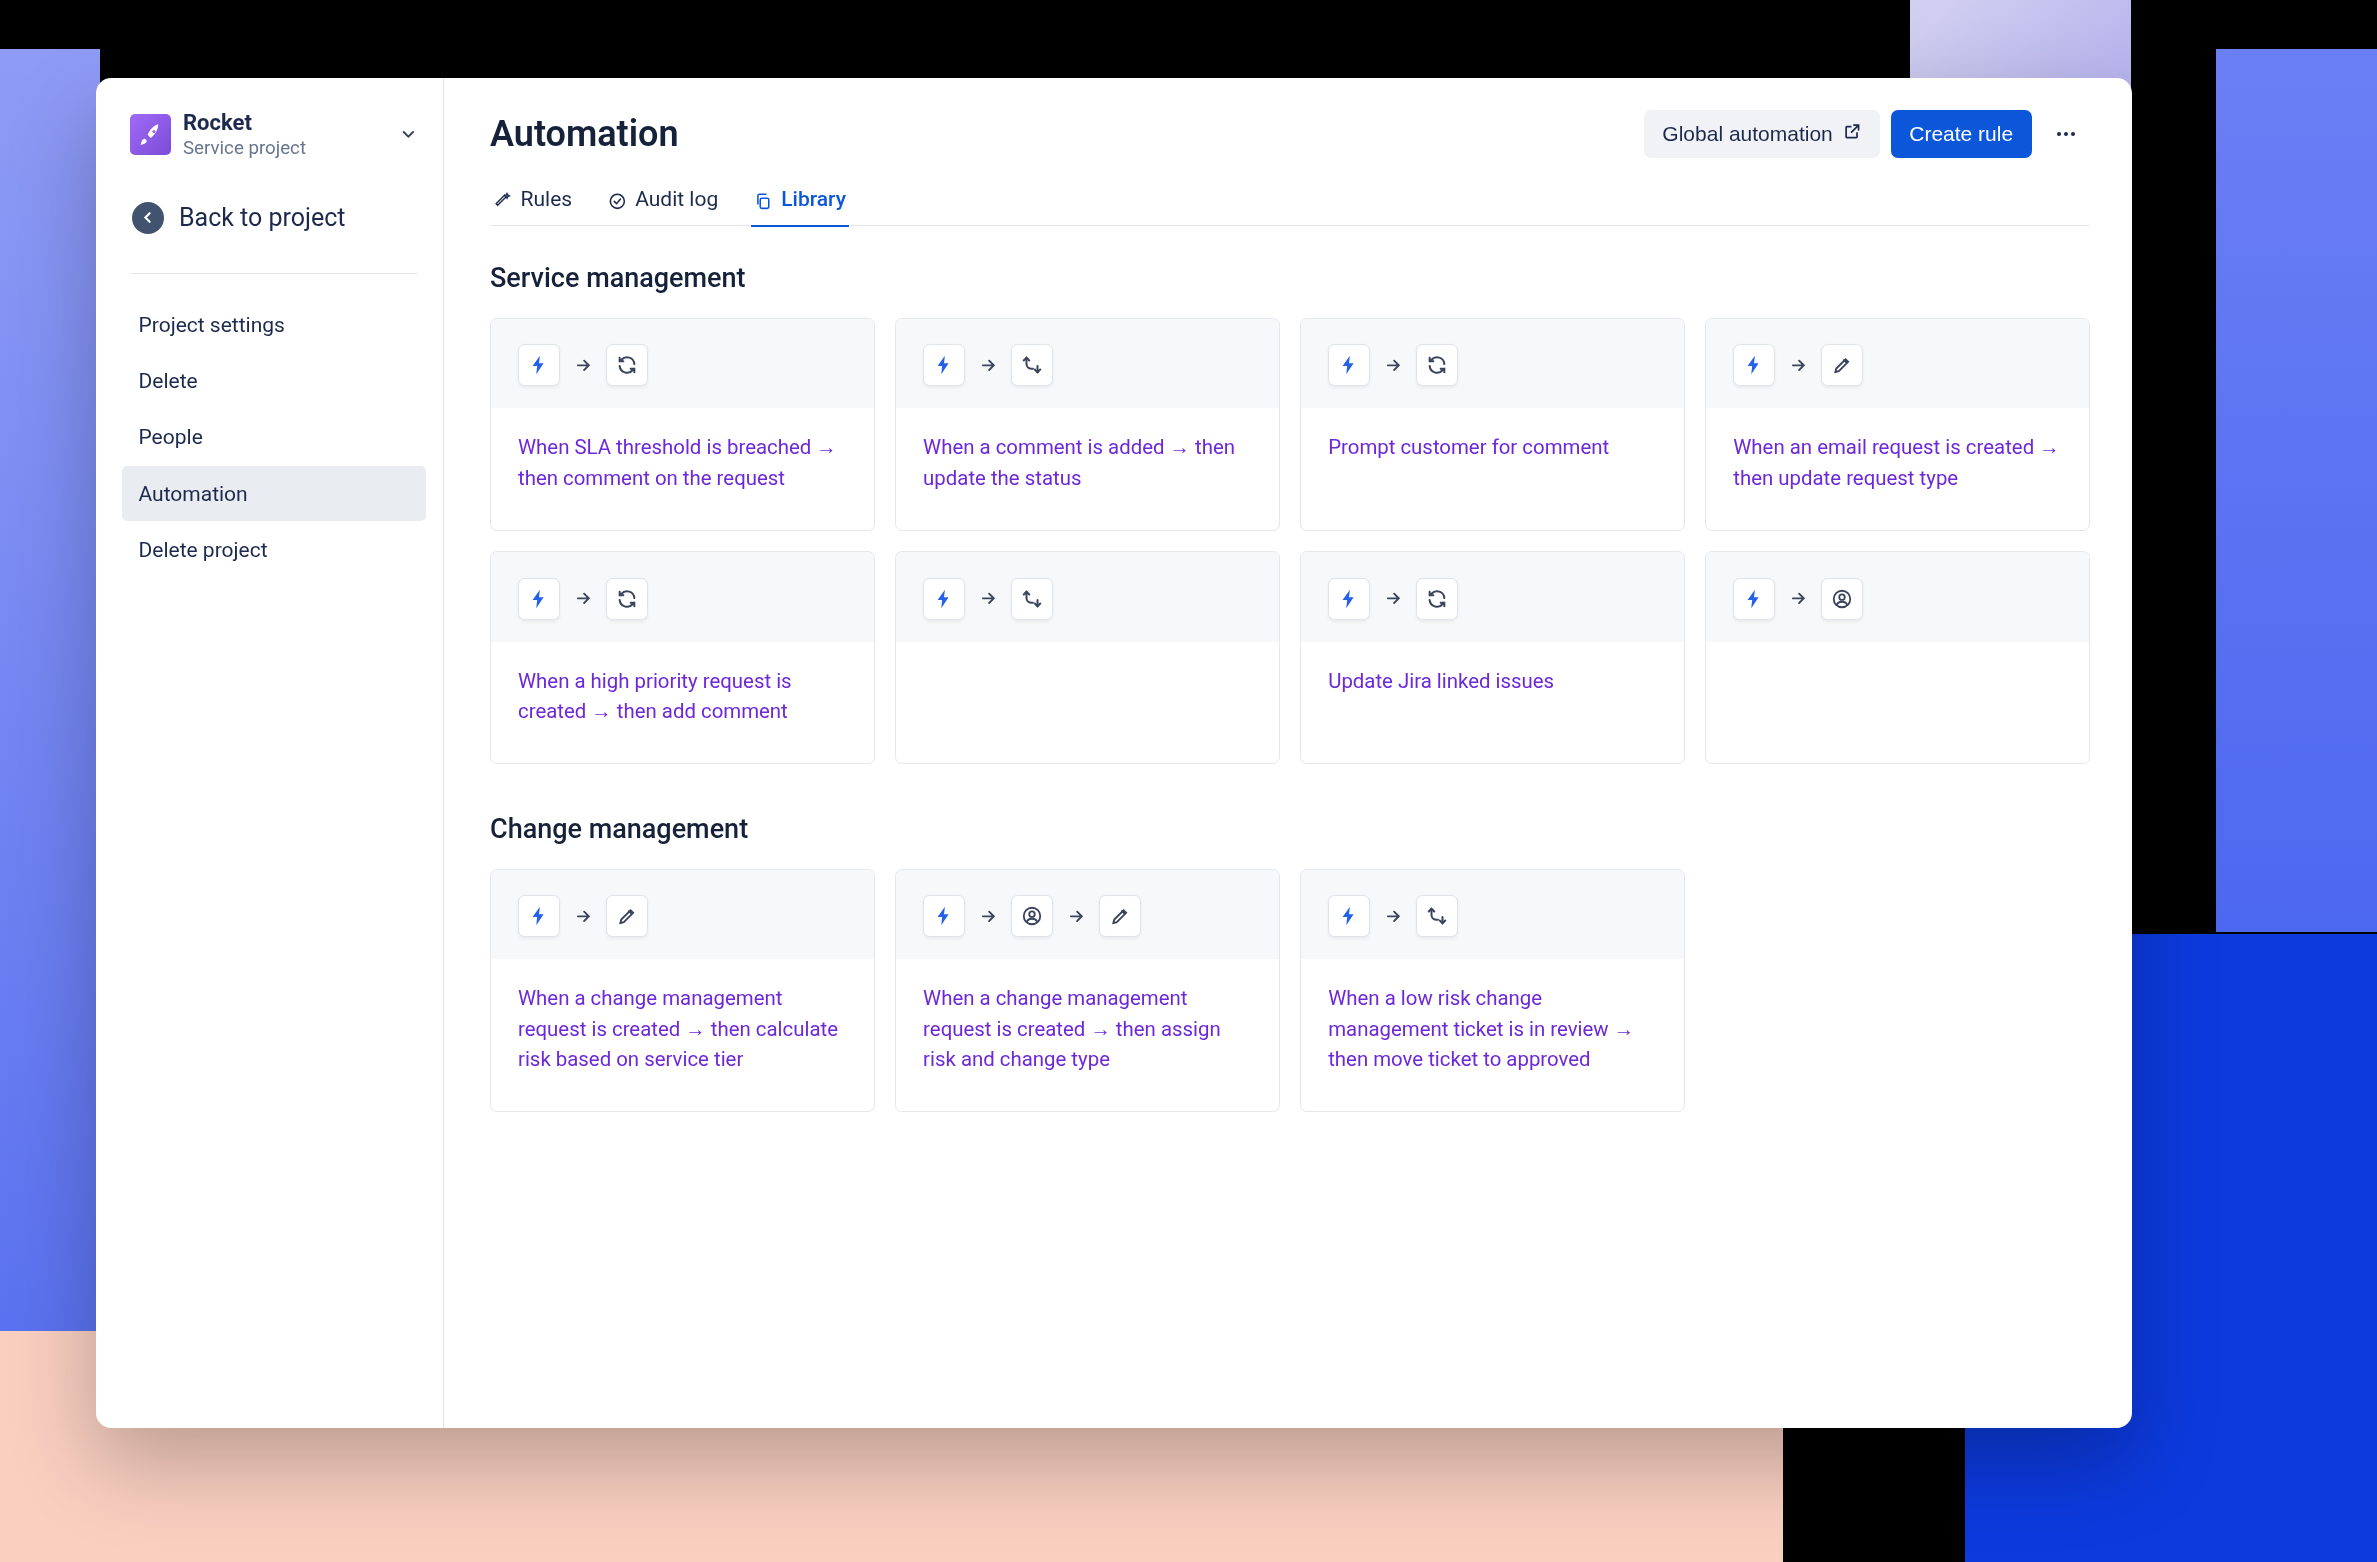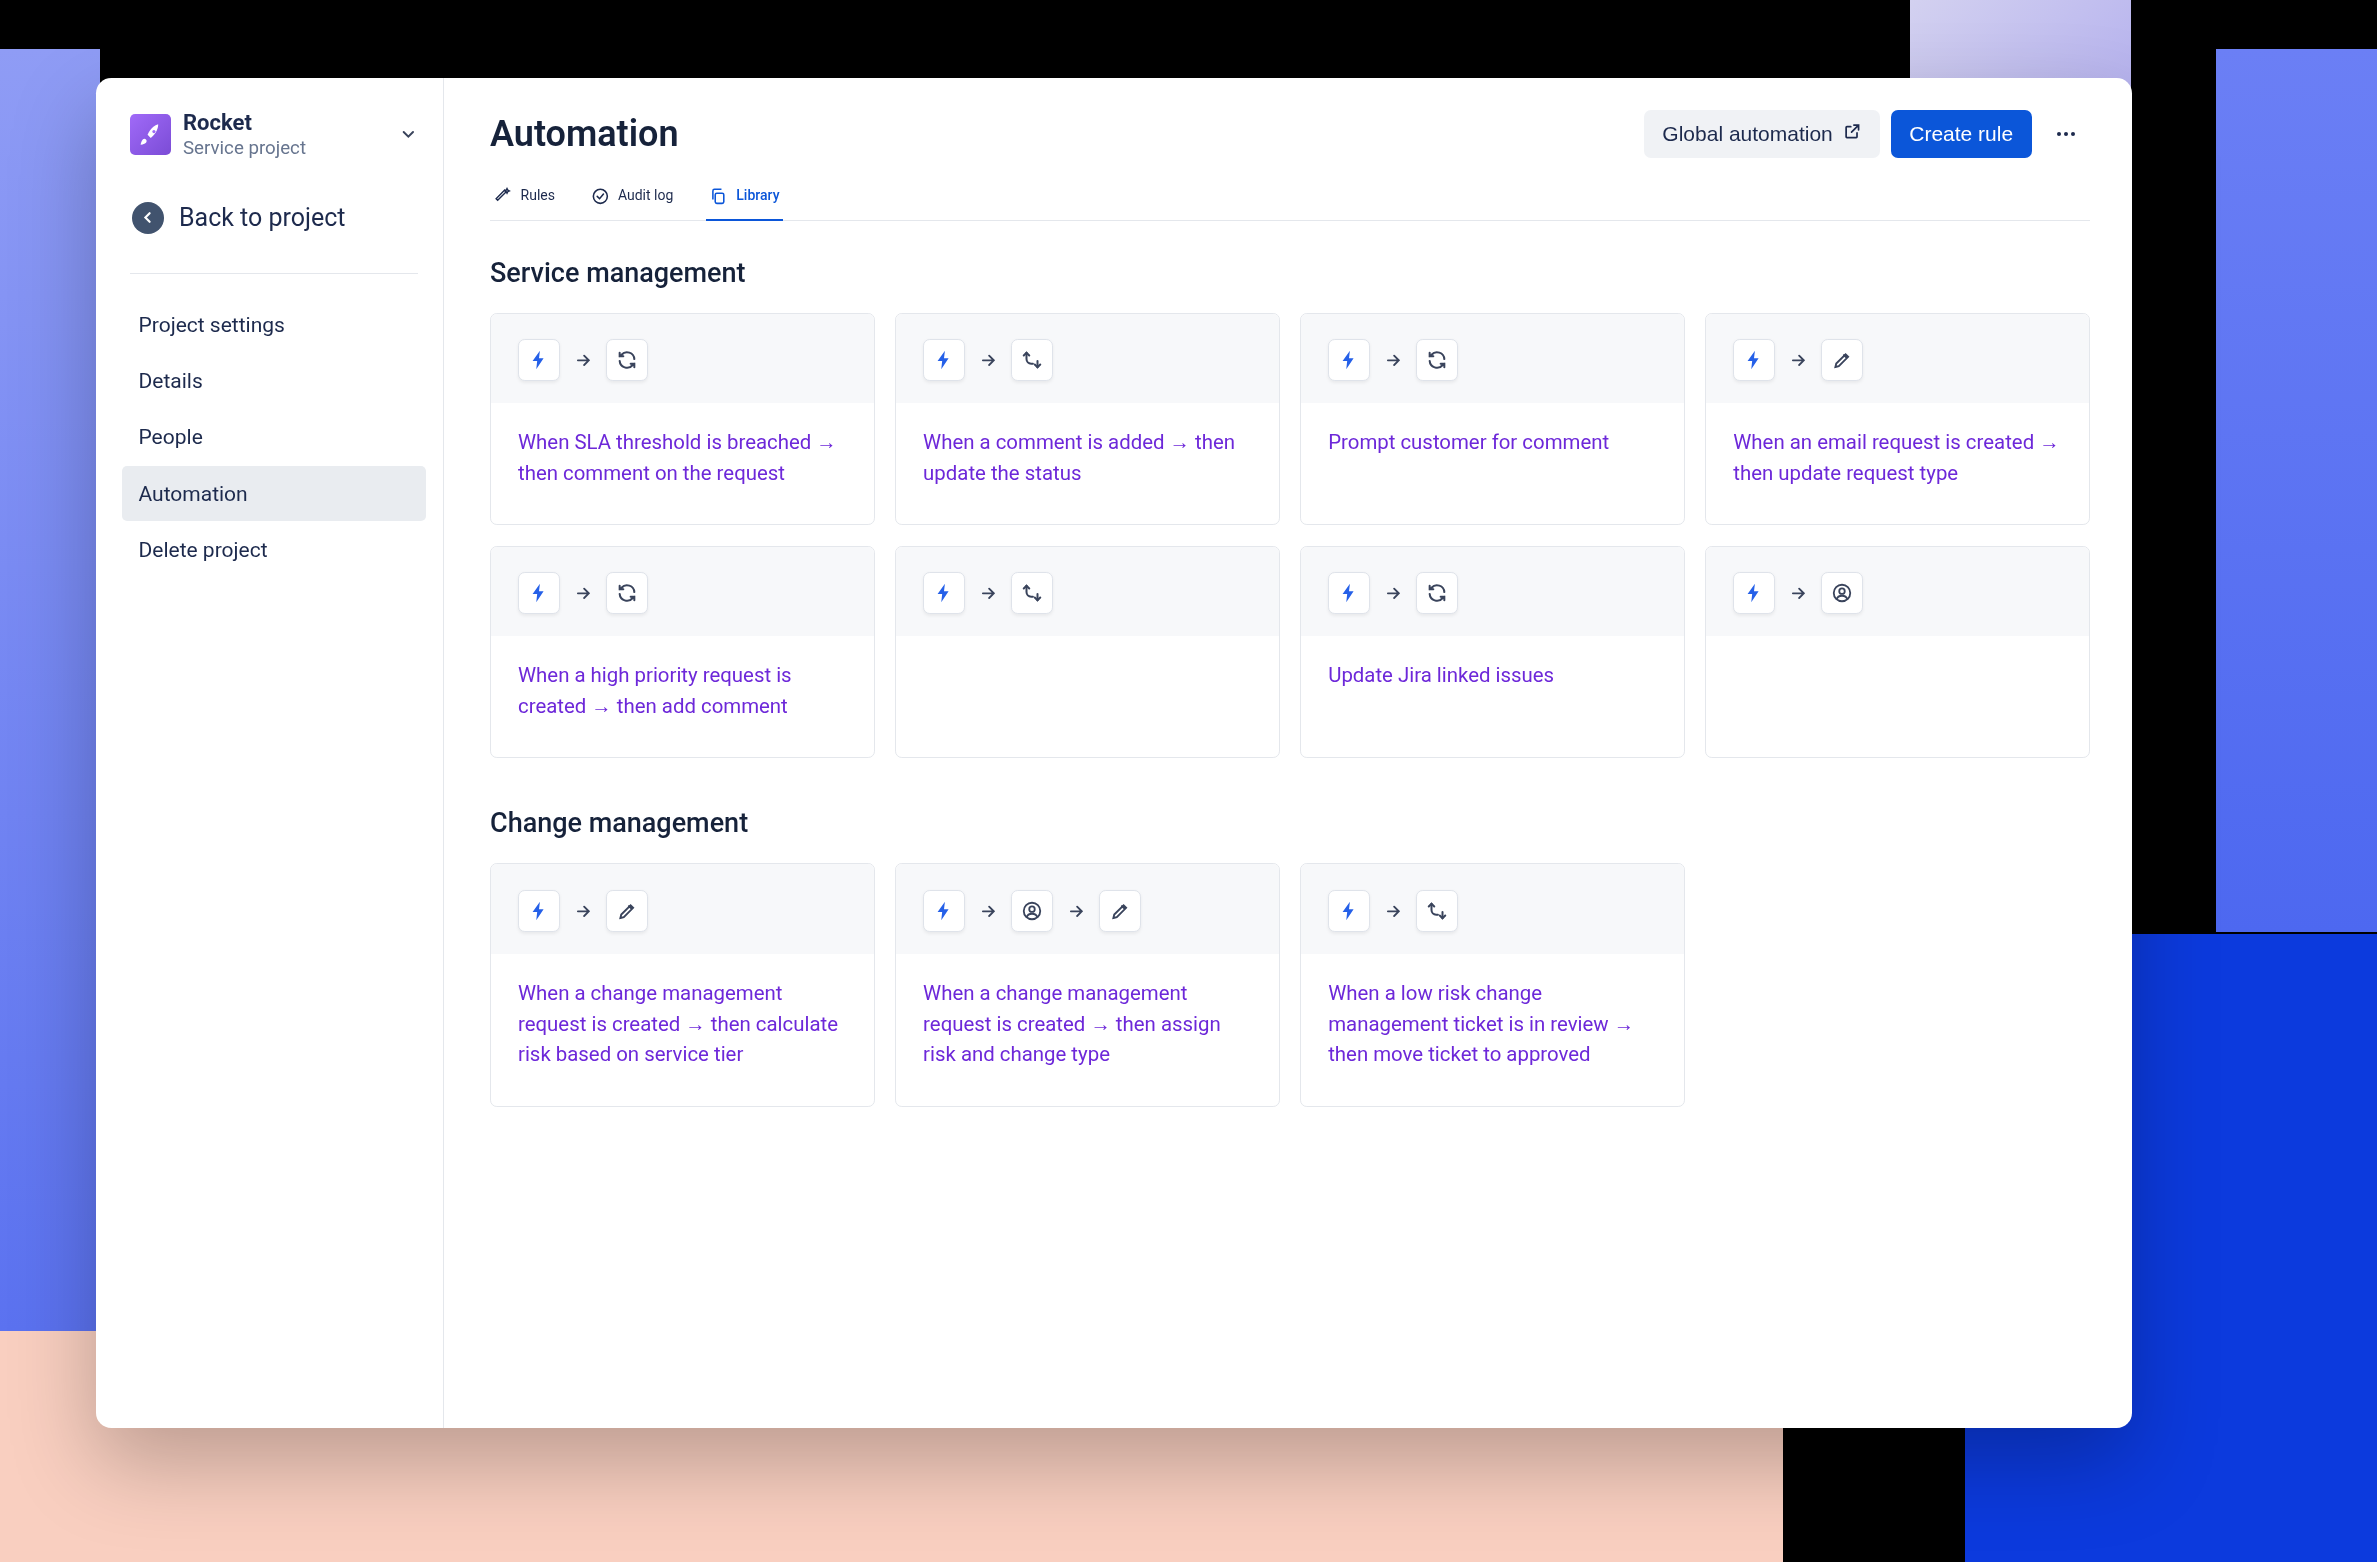--- a/index.html
+++ b/index.html
@@ -109,23 +109,23 @@
 .btn-primary { background: #0b56d9; color: #fff; }
 .btn-icon { background: transparent; padding: 12px; }
 
 .tabs {
   display: flex;
   gap: 29px;
   border-bottom: 1.7px solid #e4e7ec;
   margin-bottom: 36px;
 }
 .tab {
-  display: flex; align-items: flex-start; gap: 8.5px;
+  display: flex; align-items: flex-end; gap: 8.5px;
   padding: 0 3.4px 13.6px 3.4px;
-  font-size: 14px;
+  font-size: 21px;
   color: #1d2a4d;
   margin-bottom: -1.7px;
   border-bottom: 2.5px solid transparent;
 }
 .tab.active { color: #0b56d9; border-bottom-color: #0b56d9; font-weight: 500; }
 
 .section-title { font-size: 27px; font-weight: 500; color: #16223a; margin-bottom: 24px; }
 .card-grid {
   display: grid;
   grid-template-columns: repeat(4, 1fr);
@@ -198,21 +198,21 @@
             <path d="M15 18l-6-6 6-6" stroke="#fff" stroke-width="3" stroke-linecap="round"></path>
           </svg>
       </div>
       <span>Back to project</span>
     </div>
 
     <div class="sidebar-divider"></div>
 
     <div id="nav-list">
         <div class="nav-item">Project settings</div>
-        <div class="nav-item">Details</div>
+        <div class="nav-item">Delete</div>
         <div class="nav-item">People</div>
         <div class="nav-item active">Automation</div>
         <div class="nav-item">Delete project</div>
       </div>
   </aside>
 
   <main class="main">
     <div class="main-header">
       <h1 class="page-title">Automation</h1>
       <div class="header-actions">

